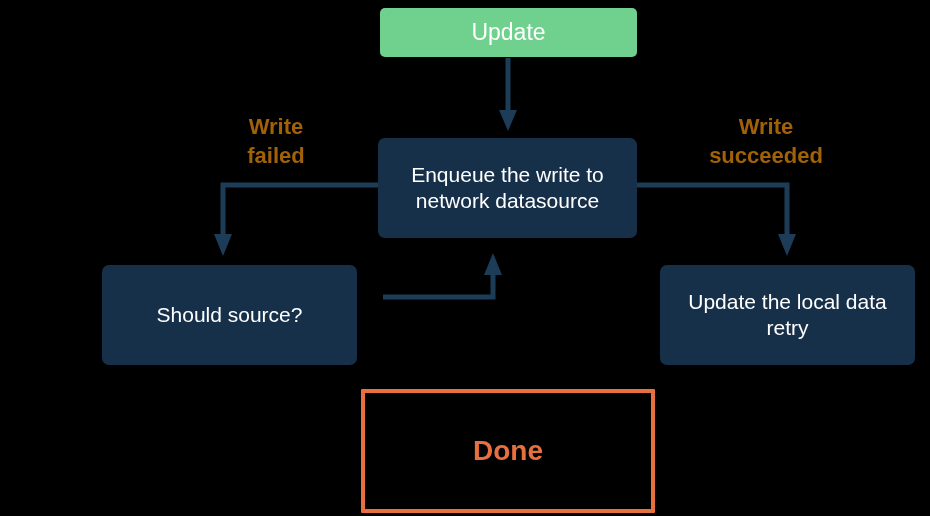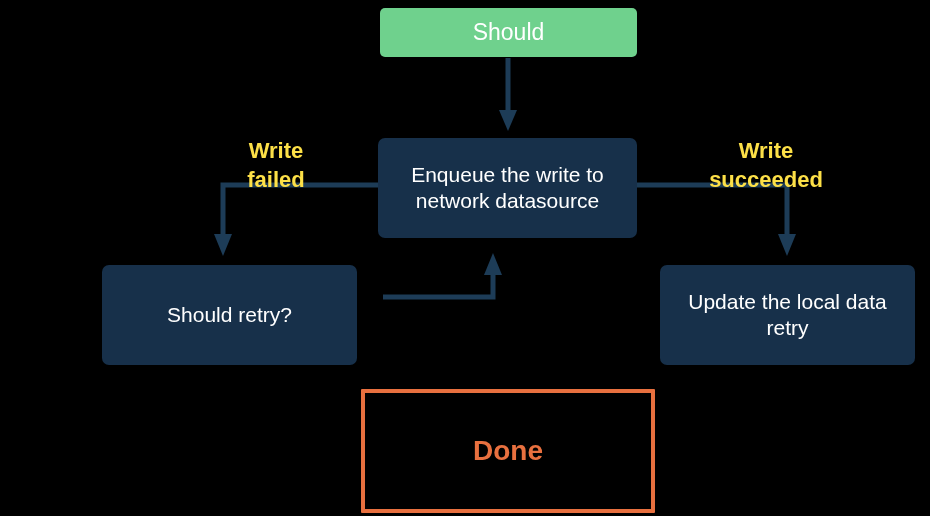--- a/index.html
+++ b/index.html
@@ -74,27 +74,26 @@
     height: 124px;
     background: transparent;
     border: 4px solid #e8703f;
     color: #e8703f;
     font-size: 28px;
     font-weight: bold;
     border-radius: 1px;
   }
   .edge-label {
     position: absolute;
-    color: #fde047;
+    color: #a16207;
     font-size: 22px;
     font-weight: bold;
     text-align: center;
     line-height: 1.3;
     white-space: pre-line;
-    margin-top: 24px;
   }
   .lbl-write-failed { left: 196px; top: 113px; width: 160px; }
   .lbl-write-succeeded { left: 672px; top: 113px; width: 188px; }
   .lbl-yes { left: 388px; top: 332px; width: 120px; }
   .lbl-no { left: 62px; top: 440px; width: 120px; }
   svg.edges {
     position: absolute;
     left: 0;
     top: 0;
     width: 930px;
@@ -118,29 +117,29 @@
 
       <polyline points="637,185 787,185 787,240" fill="none"></polyline>
       <polygon points="787,256 778,234 796,234" stroke="none"></polygon>
 
       <polyline points="383,297 493,297 493,270" fill="none"></polyline>
       <polygon points="493,253 484,275 502,275" stroke="none"></polygon>
     </g>
   </svg>
 
   <div class="node node-start">
-    <span>Should</span>
+    <span>Update</span>
   </div>
 
   <div class="node node-enqueue">
     <span>Enqueue the write to network datasource</span>
   </div>
 
   <div class="node node-retry">
-    <span>Should retry?</span>
+    <span>Should source?</span>
   </div>
 
   <div class="node node-update">
     <span>Update the local data retry</span>
   </div>
 
   <div class="node node-done">
     <span>Done</span>
   </div>
 

